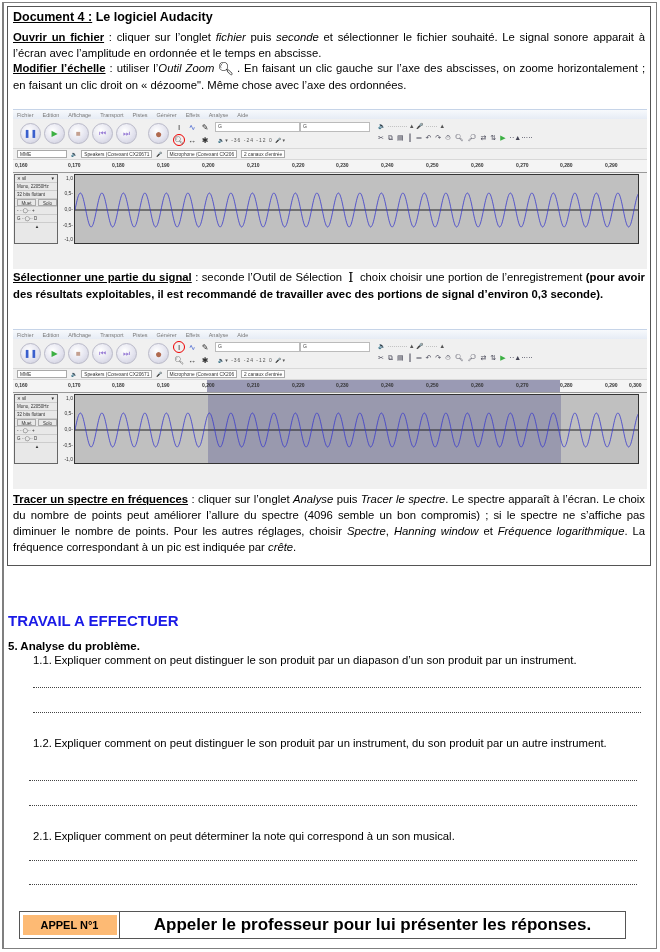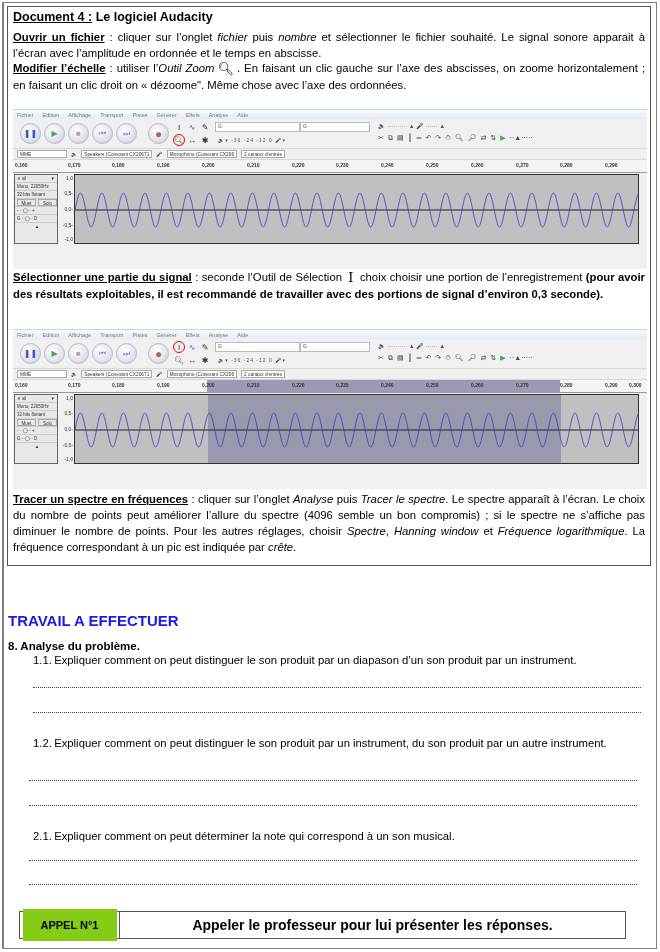--- a/index.html
+++ b/index.html
@@ -39,33 +39,33 @@
   .wave-svg { position: absolute; left: 0; top: 0; }
 
   .section-title { position: absolute; left: 8px; top: 612px; color: #1a1ae6; font-weight: bold; font-size: 15px; }
   .q-heading { position: absolute; left: 8px; top: 640px; font-weight: bold; font-size: 11.5px; }
   .q { position: absolute; left: 33px; width: 608px; font-size: 11.3px; line-height: 16px; text-align: justify; }
   .q .num { display: inline-block; width: 18px; }
   .dots { position: absolute; height: 1px; border-bottom: 1px dotted #444; }
 
   .appel-table { position: absolute; left: 19px; top: 911px; width: 607px; height: 28px; border: 1px solid #555; display: flex; }
   .appel-left { width: 100px; border-right: 1px solid #555; display: flex; align-items: center; justify-content: center; }
-  .appel-badge { background: #84cc16; width: 94px; height: 32px; font-weight: bold; font-size: 11px; display: flex; align-items: center; justify-content: center; }
-  .appel-right { flex: 1; display: flex; align-items: center; justify-content: center; font-weight: bold; font-size: 14px; }
+  .appel-badge { background: #fdba74; width: 94px; height: 20px; font-weight: bold; font-size: 11px; display: flex; align-items: center; justify-content: center; }
+  .appel-right { flex: 1; display: flex; align-items: center; justify-content: center; font-weight: bold; font-size: 17px; }
 </style>
 </head>
 <body>
 
 <div class="page-frame"></div>
 
 <div class="doc-box">
   <div class="doc-title"><u>Document 4 :</u><span> Le logiciel Audacity</span></div>
 
   <div class="para" style="top:22px">
-    <u>Ouvrir un fichier</u><span> : cliquer sur l’onglet </span><i>fichier</i><span> puis </span><i>nombre</i><span> et sélectionner le fichier souhaité. Le signal sonore apparait à l’écran avec l’amplitude en ordonnée et le temps en abscisse.</span>
+    <u>Ouvrir un fichier</u><span> : cliquer sur l’onglet </span><i>fichier</i><span> puis </span><i>seconde</i><span> et sélectionner le fichier souhaité. Le signal sonore apparait à l’écran avec l’amplitude en ordonnée et le temps en abscisse.</span>
   </div>
 
   <div class="para" style="top:53px">
     <u>Modifier l’échelle</u><span> : utiliser l’</span><i>Outil Zoom</i><span class="inline-icon">🔍︎</span><span>. En faisant un clic gauche sur l’axe des abscisses, on zoome horizontalement ; en faisant un clic droit on « dézoome". Même chose avec l’axe des ordonnées.</span>
   </div>
 
   <div class="audacity" style="top:102px; height:160px;">
     <div class="menubar">
       <span>Fichier</span>
       <span>Edition</span>
@@ -321,21 +321,21 @@
       </div>
     </div>
   </div>
 
   <div class="para" style="top:484px">
     <u>Tracer un spectre en fréquences</u><span> : cliquer sur l’onglet </span><i>Analyse</i><span> puis </span><i>Tracer le spectre</i><span>. Le spectre apparaît à l’écran. Le choix du nombre de points peut améliorer l’allure du spectre (4096 semble un bon compromis) ; si le spectre ne s’affiche pas diminuer le nombre de points. Pour les autres réglages, choisir </span><i>Spectre</i><span>, </span><i>Hanning window</i><span> et </span><i>Fréquence logarithmique</i><span>. La fréquence correspondant à un pic est indiquée par </span><i>crête</i><span>.</span>
   </div>
 </div>
 
 <div class="section-title">TRAVAIL A EFFECTUER</div>
-<div class="q-heading">8.  Analyse du problème.</div>
+<div class="q-heading">5.  Analyse du problème.</div>
 
 <div class="q" style="top:652px"><span class="num">1.1.</span> <span>Expliquer comment on peut distinguer le son produit par un diapason d’un son produit par un instrument.</span></div>
 <div class="dots" style="left:33px; width:608px; top:687px;"></div>
 <div class="dots" style="left:33px; width:608px; top:712px;"></div>
 
 <div class="q" style="top:735px"><span class="num">1.2.</span> <span>Expliquer comment on peut distinguer le son produit par un instrument, du son produit par un autre instrument.</span></div>
 <div class="dots" style="left:29px; width:608px; top:780px;"></div>
 <div class="dots" style="left:29px; width:608px; top:805px;"></div>
 
 <div class="q" style="top:828px"><span class="num">2.1.</span> <span>Expliquer comment on peut déterminer la note qui correspond à un son musical.</span></div>

